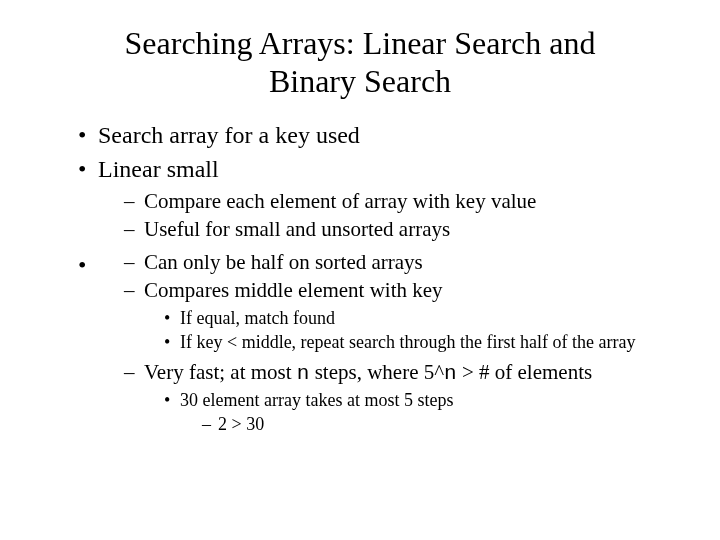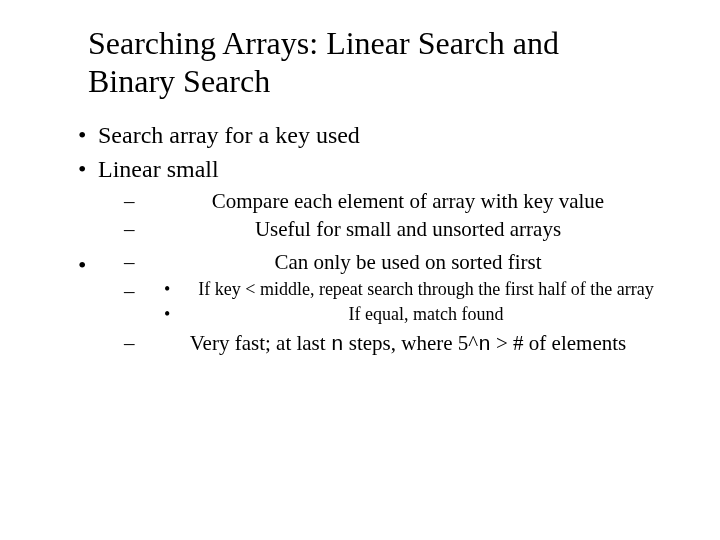--- a/index.html
+++ b/index.html
@@ -12,20 +12,21 @@
     color: #000;
   }
   .slide {
     box-sizing: border-box;
     width: 720px;
     height: 540px;
     padding: 18px 48px 18px 48px;
   }
   .title {
     font-size: 32px;
+    text-align: center;
     margin: 6px 40px 18px 40px;
     line-height: 1.2;
     font-weight: normal;
   }
   ul.level1 {
     margin: 0 0 0 30px;
     padding: 0;
     font-size: 24px;
     line-height: 1.35;
   }
@@ -45,21 +46,20 @@
     margin: 2px 0 6px 26px;
     padding: 0;
     font-size: 21px;
     line-height: 1.3;
   }
   ul.level2 > li {
     list-style: none;
     position: relative;
     padding-left: 20px;
     margin-bottom: 1px;
-    text-align: center;
   }
   ul.level2 > li::before {
     content: "–";
     position: absolute;
     left: 0;
     top: 0;
   }
   ul.level3 {
     margin: 2px 0 4px 20px;
     padding: 0;
@@ -109,26 +109,35 @@
     <li>
       <span>Linear small</span>
       <ul class="level2">
         <li>Compare each element of array with key value</li>
         <li>Useful for small and unsorted arrays</li>
       </ul>
     </li>
 
     <li>
       <ul class="level2">
-        <li>Can only be used on sorted first</li>
+        <li>Can only be half on sorted arrays</li>
         <li>
+          <span>Compares middle element with key</span>
           <ul class="level3">
+            <li>If equal, match found</li>
             <li>If key &lt; middle, repeat search through the first half of the array</li>
-            <li>If equal, match found</li>
           </ul>
         </li>
         <li>
-          <span>Very fast; at last </span><span class="mono">n</span><span> steps, where 5^</span><span class="mono">n</span><span>  &gt; # of elements</span>
+          <span>Very fast; at most </span><span class="mono">n</span><span> steps, where 5^</span><span class="mono">n</span><span>  &gt; # of elements</span>
+          <ul class="level3">
+            <li>
+              <span>30 element array takes at most 5 steps</span>
+              <ul class="level4">
+                <li>2   &gt; 30</li>
+              </ul>
+            </li>
+          </ul>
         </li>
       </ul>
     </li>
   </ul>
 </div>
 
 </body></html>

